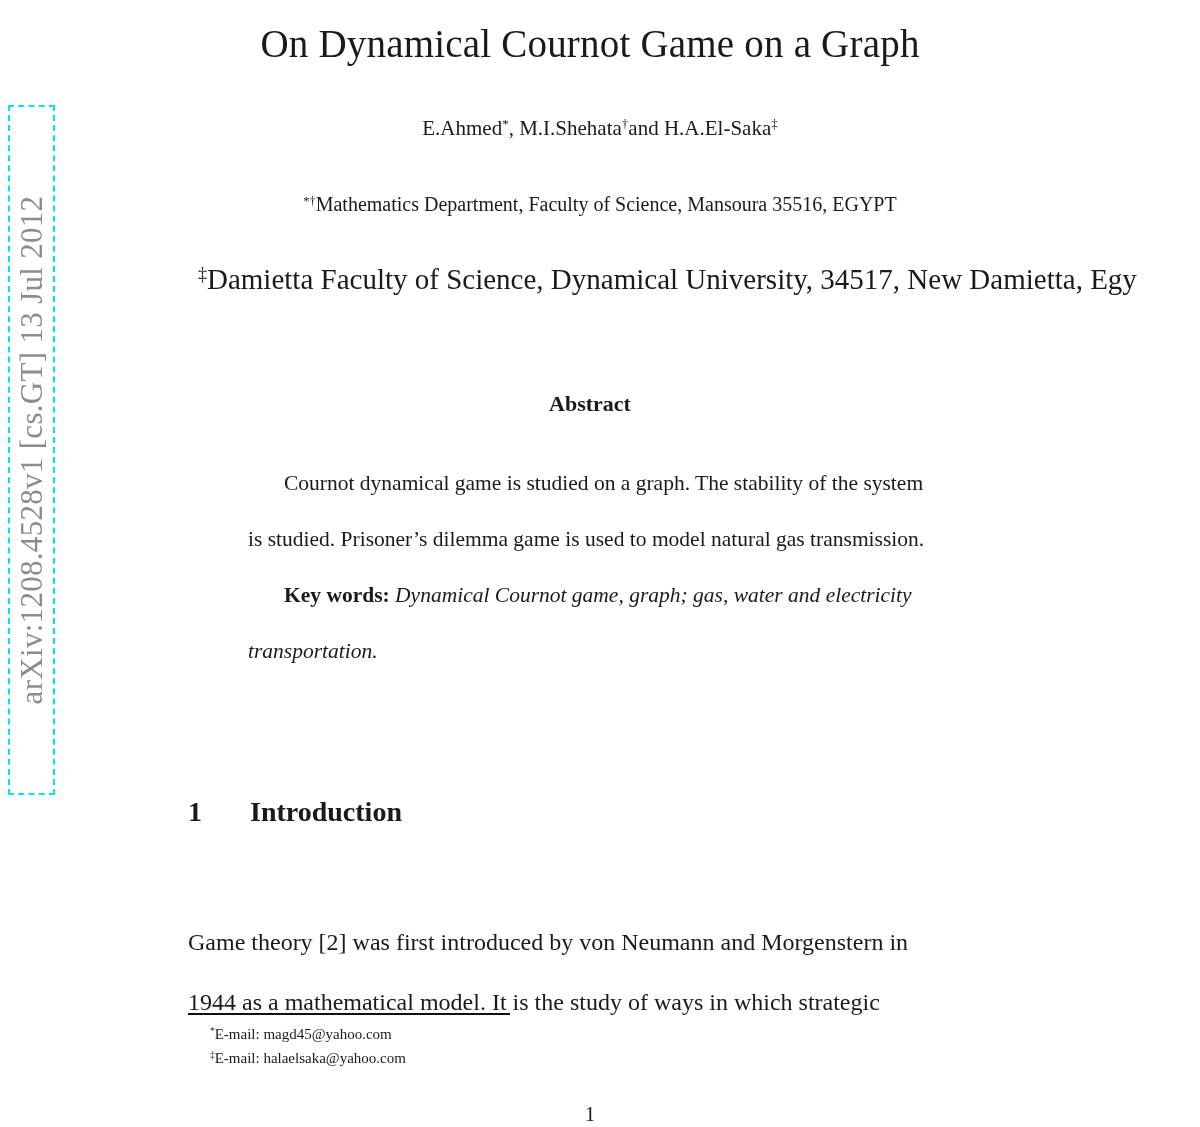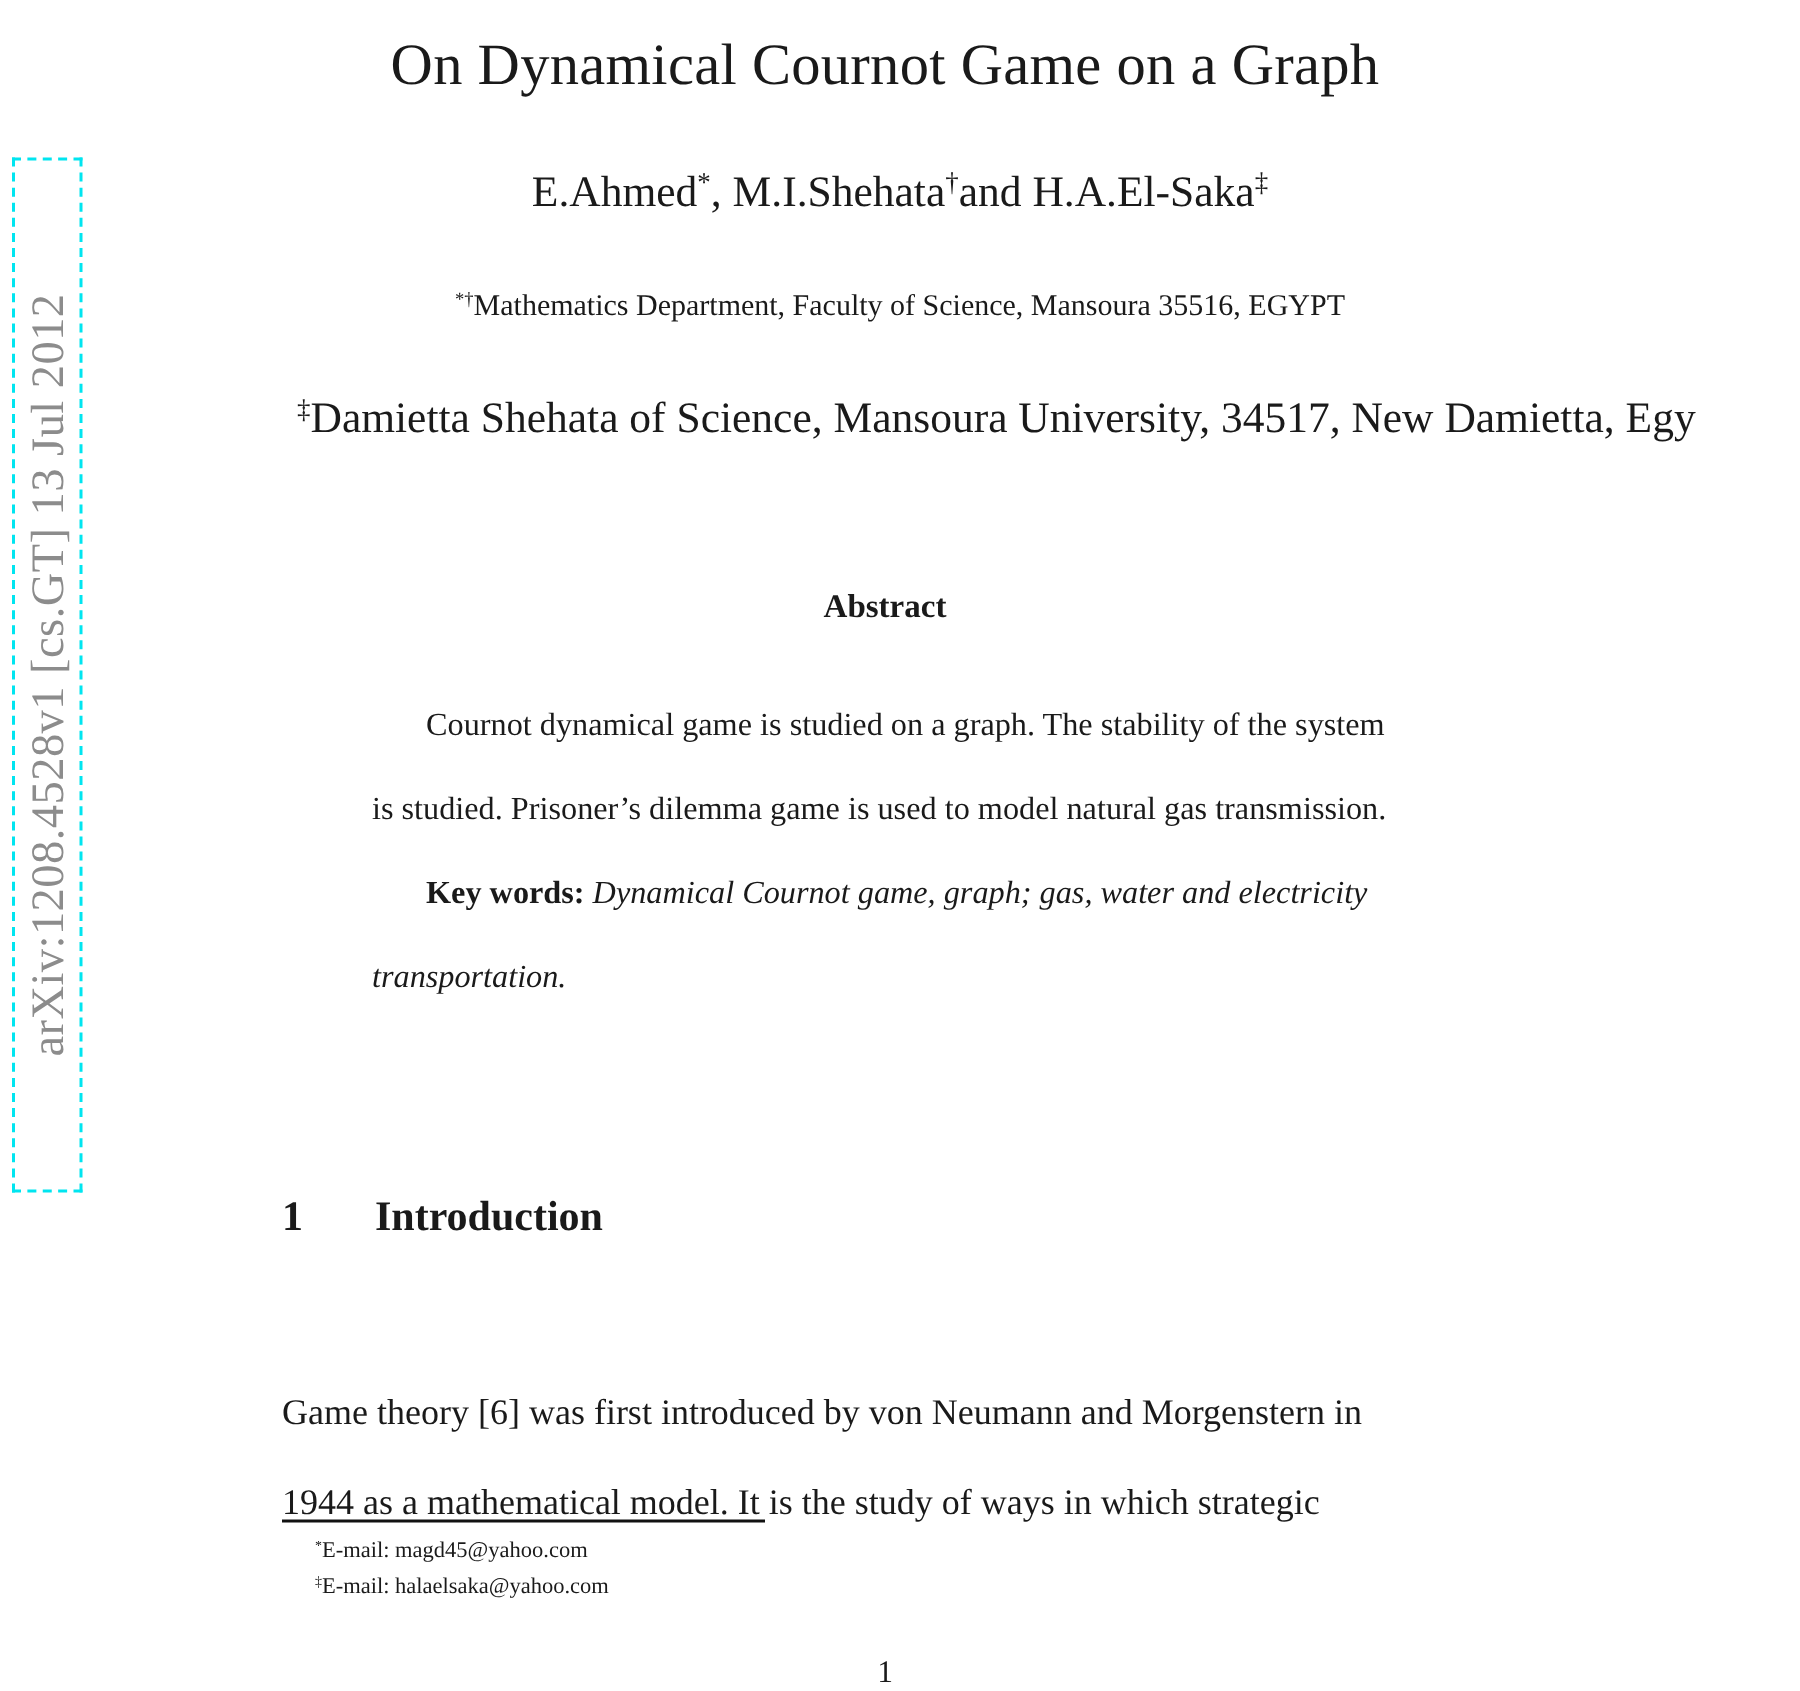--- a/index.html
+++ b/index.html
@@ -59,21 +59,21 @@
     line-height: 44px;
     font-weight: normal;
     letter-spacing: 0.2px;
   }
 
   .authors-line {
     position: absolute;
     left: 0;
     width: 1200px;
     text-align: center;
-    font-size: 29px;
+    font-size: 21px;
     line-height: 36px;
     white-space: nowrap;
   }
   #authors { top: 110px; }
 
   #affil-1 {
     position: absolute;
     left: 0;
     top: 186px;
     width: 1200px;
@@ -188,33 +188,33 @@
 <div id="paper">
 
   <h1 id="paper-title">On Dynamical Cournot Game on a Graph</h1>
 
   <div id="authors" class="authors-line">
     <span>E.Ahmed</span><sup class="mark">*</sup><span>, </span><span>M.I.Shehata</span><sup class="mark">†</sup><span>and </span><span>H.A.El-Saka</span><sup class="mark">‡</sup>
   </div>
 
   <div id="affil-1"><sup class="mark-lead">*†</sup><span>Mathematics Department, Faculty of Science, Mansoura 35516, EGYPT</span></div>
 
-  <div id="affil-2"><sup class="mark-lead">‡</sup><span>Damietta Shehata of Science, Mansoura University, 34517, New Damietta, Egy</span></div>
+  <div id="affil-2"><sup class="mark-lead">‡</sup><span>Damietta Faculty of Science, Dynamical University, 34517, New Damietta, Egy</span></div>
 
   <div id="abstract-body">
     <div class="p1">Cournot dynamical game is studied on a graph. The stability of the system is studied. Prisoner’s dilemma game is used to model natural gas transmission.</div>
     <div class="kw"><b>Key words:</b> <i>Dynamical Cournot game, graph; gas, water and electricity transportation.</i></div>
   </div>
 
   <div id="abstract-heading">Abstract</div>
 
   <div id="section-1"><span class="secnum">1</span><span>Introduction</span></div>
 
   <div id="body-text">
-    <div class="line">Game theory [6] was first introduced by von Neumann and Morgenstern in</div>
+    <div class="line">Game theory [2] was first introduced by von Neumann and Morgenstern in</div>
     <div class="line">1944 as a mathematical model. It is the study of ways in which strategic</div>
   </div>
 
   <div id="footnote-rule"></div>
 
   <div id="footnotes">
     <span class="fn"><sup class="mark-lead">*</sup><span>E-mail:  magd45@yahoo.com</span></span>
     <span class="fn"><sup class="mark-lead">‡</sup><span>E-mail:  halaelsaka@yahoo.com</span></span>
   </div>
 

